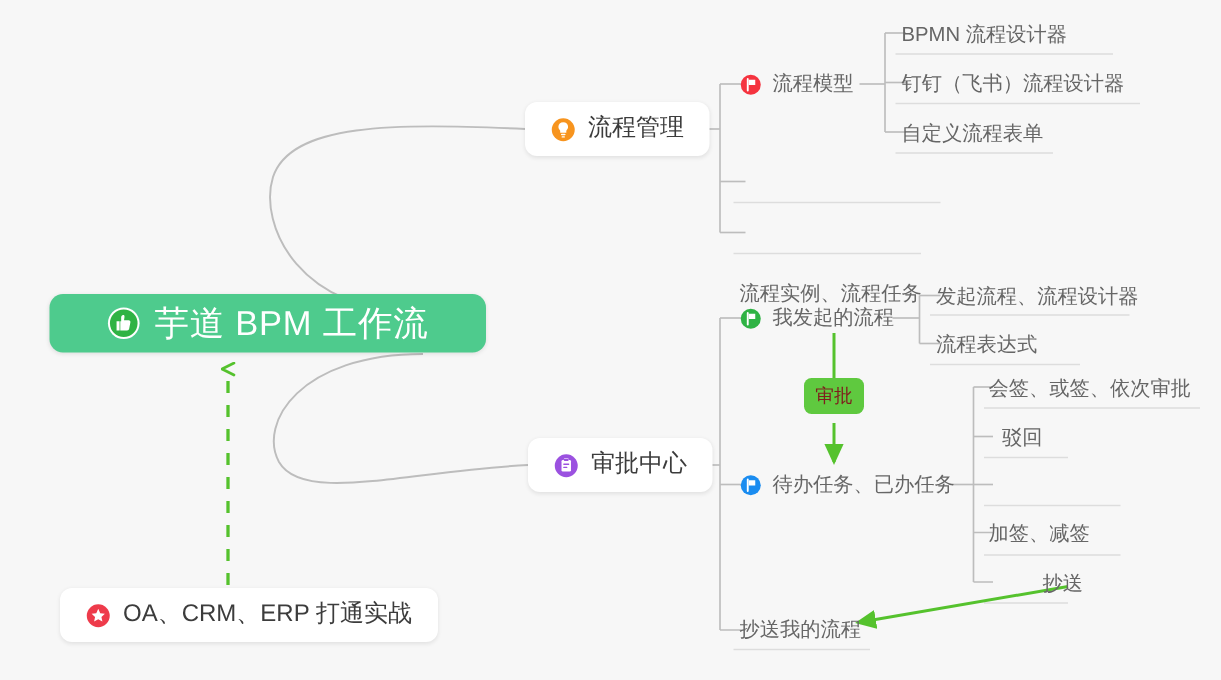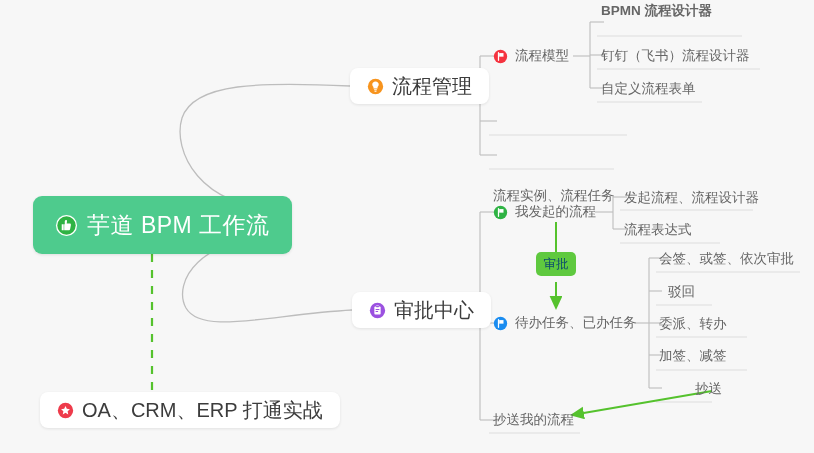--- a/index.html
+++ b/index.html
@@ -25,60 +25,60 @@
     position: absolute;
     display: flex;
     align-items: center;
     white-space: nowrap;
     line-height: 1;
   }
 
   .node-root {
     background: #4ecb8d;
     border-radius: 9px;
-    padding: 0 22px;
-    height: 58px;
+    padding: 0 38px;
+    height: 39px;
     box-shadow: 0 1px 3px rgba(0,0,0,0.10);
   }
   .node-root .label {
     color: #ffffff;
     font-size: 23px;
     letter-spacing: 0.5px;
   }
 
   .node-card {
     background: #ffffff;
     border-radius: 8px;
     padding: 0 17px;
     height: 36px;
     box-shadow: 0 1px 3px rgba(0,0,0,0.09);
   }
   .node-card .label {
     color: #3c3c3c;
-    font-size: 20px;
+    font-size: 16px;
   }
 
   .node-plain .label {
     color: #666666;
     font-size: 13.5px;
   }
   .node-plain {
     height: 22px;
     padding: 0;
   }
 
   .node-badge {
     background: #5fc93f;
     border-radius: 5px;
     padding: 0 9px;
     height: 24px;
     justify-content: center;
   }
   .node-badge .label {
-    color: #0c4a6e;
+    color: #7f1d1d;
     font-size: 12.5px;
   }
 
   
   .icon {
     display: inline-flex;
     align-items: center;
     justify-content: center;
     flex: 0 0 auto;
   }
@@ -194,21 +194,21 @@
       </svg>
     </span>
     <span class="label">流程模型</span>
   </div>
 
 
   <div class="node node-plain" style="left:493px; top:145px;margin-top:40px;">
     <span class="label">流程实例、流程任务</span>
   </div>
 
-  <div class="node node-plain" style="left:601px; top:0;font-weight:bold;">
+  <div class="node node-plain" style="left:601px; top:12px;">
     <span class="label">BPMN 流程设计器</span>
   </div>
   <div class="node node-plain" style="left:601px; top:45px;">
     <span class="label">钉钉（飞书）流程设计器</span>
   </div>
   <div class="node node-plain" style="left:601px; top:78px;">
     <span class="label">自定义流程表单</span>
   </div>
 
   <div class="node node-card" style="left:352px; top:292px;">
@@ -257,23 +257,20 @@
   <div class="node node-plain" style="left:624px; top:219px;">
     <span class="label">流程表达式</span>
   </div>
 
   <div class="node node-plain" style="left:659px; top:248px;">
     <span class="label">会签、或签、依次审批</span>
   </div>
   <div class="node node-plain" style="left:651px; top:281px;margin-left:17px;">
     <span class="label">驳回</span>
   </div>
-  <div class="node node-plain" style="left:659px; top:313px;">
-    <span class="label">委派、转办</span>
-  </div>
   <div class="node node-plain" style="left:659px; top:345px;text-align:right;">
     <span class="label">加签、减签</span>
   </div>
   <div class="node node-plain" style="left:659px; top:378px;margin-left:36px;">
     <span class="label">抄送</span>
   </div>
 
   <div class="node node-badge" style="left:536px; top:252px; width:40px;">
     <span class="label">审批</span>
   </div>

